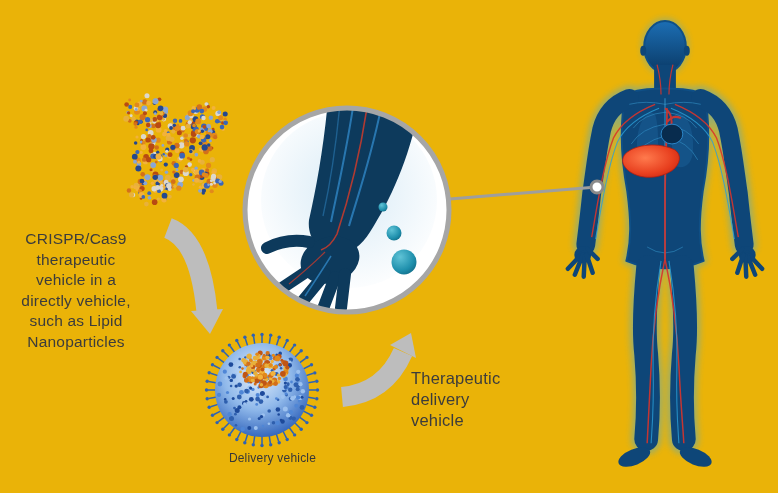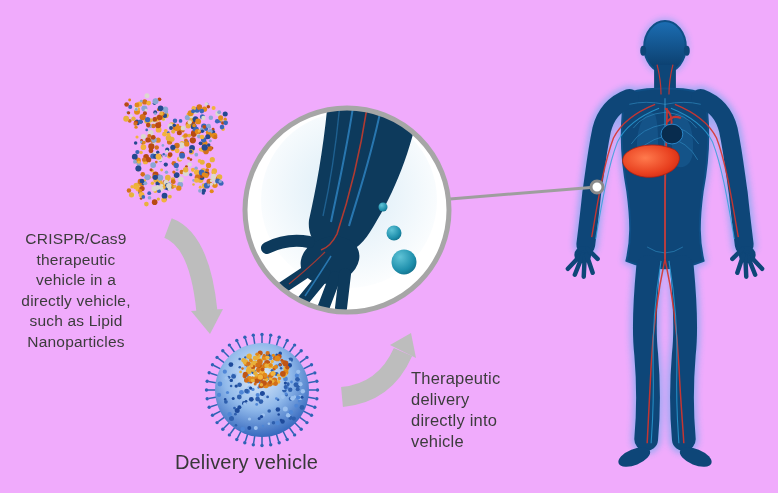--- a/index.html
+++ b/index.html
@@ -1,33 +1,33 @@
 <!DOCTYPE html>
 <html style="--arrow_gray: #bdbdbd; --circle_border_gray: #a6a6a6; --callout_gray: #9e9e9e; --arm_navy: #0d3a5c; --droplet_teal: #1b7f9e; --body_blue: #0e4678; --body_outline: #0f4f86; --body_glow: #35a7e8; --vessel_red: #d9342b; --vessel_blue: #2b9fd8; --liver_red: #e8401f; --protein_orange: #e2891b; --protein_blue: #3a66b8; --nanoparticle_blue: #2d62b5; --text_gray: #3c3c3c;"><head>
 <meta charset="utf-8">
 <style>
   html,body{margin:0;padding:0;background:#fff;}
   .stage{
-    position:relative;width:778px;height:493px;background:#f0abfc;overflow:hidden;
+    position:relative;width:778px;height:493px;background:#eab308;overflow:hidden;
     font-family:"Liberation Sans",sans-serif;color:#3d3d3d;
   }
   .abs{position:absolute;}
   .caption{color:#3c3c3c;}
   .caption span{display:block;white-space:nowrap;}
   .left-caption{
     left:0;top:229px;width:152px;text-align:center;
     font-size:15.5px;line-height:20.5px;letter-spacing:.2px;
   }
   .right-caption{
     left:411px;top:368px;width:130px;text-align:left;
     font-size:16.5px;line-height:21px;letter-spacing:.2px;
   }
   .delivery-label{
-    left:174px;top:451px;width:145px;text-align:center;
-    font-size:20px;letter-spacing:.2px;color:#383838;
+    left:200px;top:451px;width:145px;text-align:center;
+    font-size:12px;letter-spacing:.2px;color:#383838;
   }
   svg{display:block;overflow:visible;}
 </style>
 </head>
 <body>
 
 <div class="stage">
 
   <div class="abs caption left-caption">
     <span>CRISPR/Cas9</span>
@@ -784,21 +784,20 @@
         <circle cx="64.4" cy="59.8" r="1.8" fill="#e8b13c"></circle>
         <circle cx="73.6" cy="40.2" r="1.9" fill="#e2891b"></circle>
       </g>
   </svg>
 
   <div class="abs caption delivery-label">Delivery vehicle</div>
 
   <div class="abs caption right-caption">
     <span>Therapeutic</span>
     <span>delivery</span>
-    <span>directly into</span>
     <span>vehicle</span>
   </div>
 
   <svg class="abs" style="left:556px;top:8px" width="218" height="478" viewBox="0 0 220 480">
     <defs>
       <filter id="bblur" x="-40%" y="-40%" width="180%" height="180%">
         <feGaussianBlur stdDeviation="3"></feGaussianBlur>
       </filter>
       <radialGradient id="liverGrad" cx="0.4" cy="0.4" r="0.8">
         <stop offset="0" stop-color="#ff7a4d"></stop>

